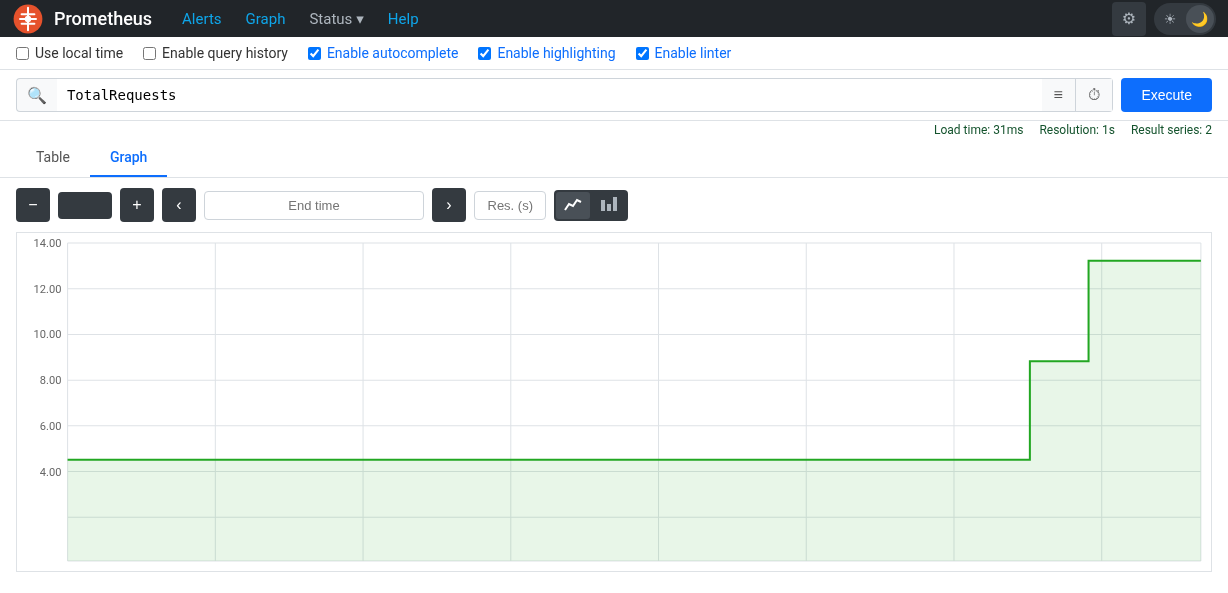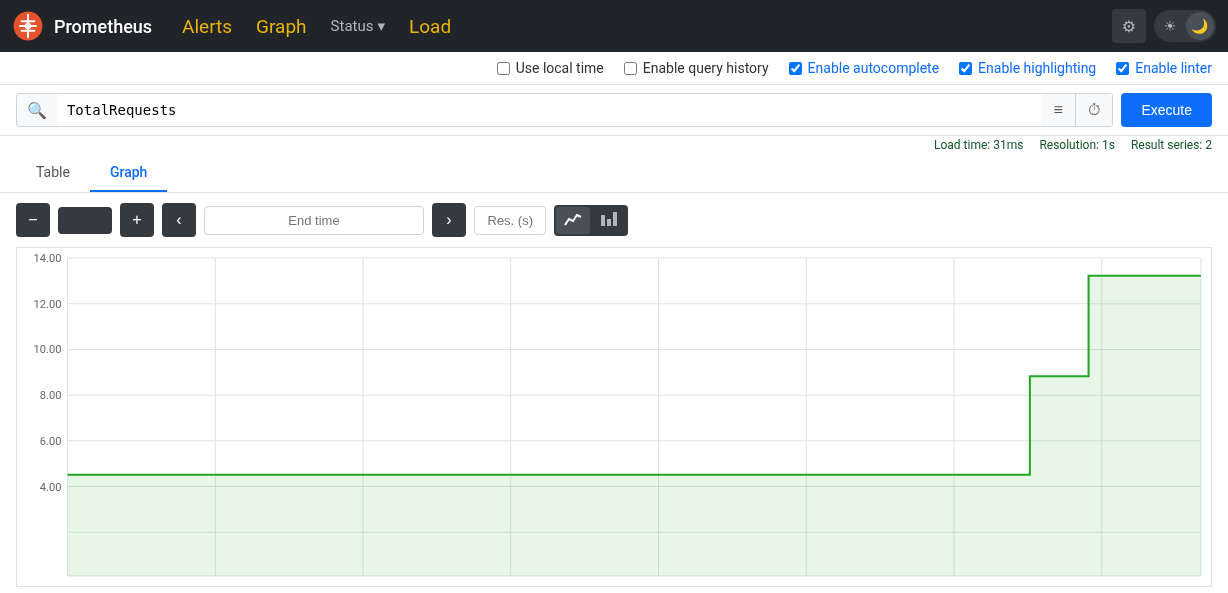--- a/index.html
+++ b/index.html
@@ -4,21 +4,21 @@
   <style>
     * { box-sizing: border-box; margin: 0; padding: 0; }
     body { font-family: -apple-system, BlinkMacSystemFont, 'Segoe UI', Roboto, sans-serif; background: #fff; font-size: 14px; }
 
     
     .navbar {
       background: #212529;
       display: flex;
       align-items: center;
       padding: 12px 12px;
-      height: 52px;
+      height: 37px;
       color: #fff;
       gap: 20px;
     }
     .navbar-brand {
       display: flex;
       align-items: center;
       gap: 10px;
       font-size: 18px;
       font-weight: 500;
       color: #fff;
@@ -26,25 +26,25 @@
     .navbar-brand-icon {
       width: 32px;
       height: 32px;
     }
     .nav-links {
       display: flex;
       gap: 4px;
       align-items: center;
     }
     .nav-link {
-      color: #eab308;
+      color: #0ea5e9;
       text-decoration: none;
       padding: 6px 10px;
       border-radius: 4px;
-      font-size: 19px;
+      font-size: 15px;
     }
     .nav-dropdown {
       color: #adb5bd;
       padding: 6px 10px;
       border-radius: 4px;
       font-size: 15px;
       display: flex;
       align-items: center;
       gap: 4px;
       cursor: pointer;
@@ -94,21 +94,20 @@
     }
 
     
     .options-bar {
       padding: 8px 16px;
       display: flex;
       align-items: center;
       gap: 20px;
       border-bottom: 1px solid #dee2e6;
       background: #fff;
-      justify-content: flex-end;
     }
     .checkbox-label {
       display: flex;
       align-items: center;
       gap: 6px;
       font-size: 14px;
       color: #333;
       cursor: pointer;
     }
     .checkbox-label input[type="checkbox"] {
@@ -307,21 +306,21 @@
     <span>Prometheus</span>
   </div>
 
   <div class="nav-links">
     <a class="nav-link">Alerts</a>
     <a class="nav-link">Graph</a>
     <span class="nav-dropdown">
       <span>Status</span>
       <span>▾</span>
     </span>
-    <a class="nav-link">Load</a>
+    <a class="nav-link">Help</a>
   </div>
 
   <div class="navbar-right">
     <button class="icon-btn">
       <span>⚙</span>
     </button>
     <div class="theme-toggle">
       <div class="theme-btn">
         <span>☀</span>
       </div>

